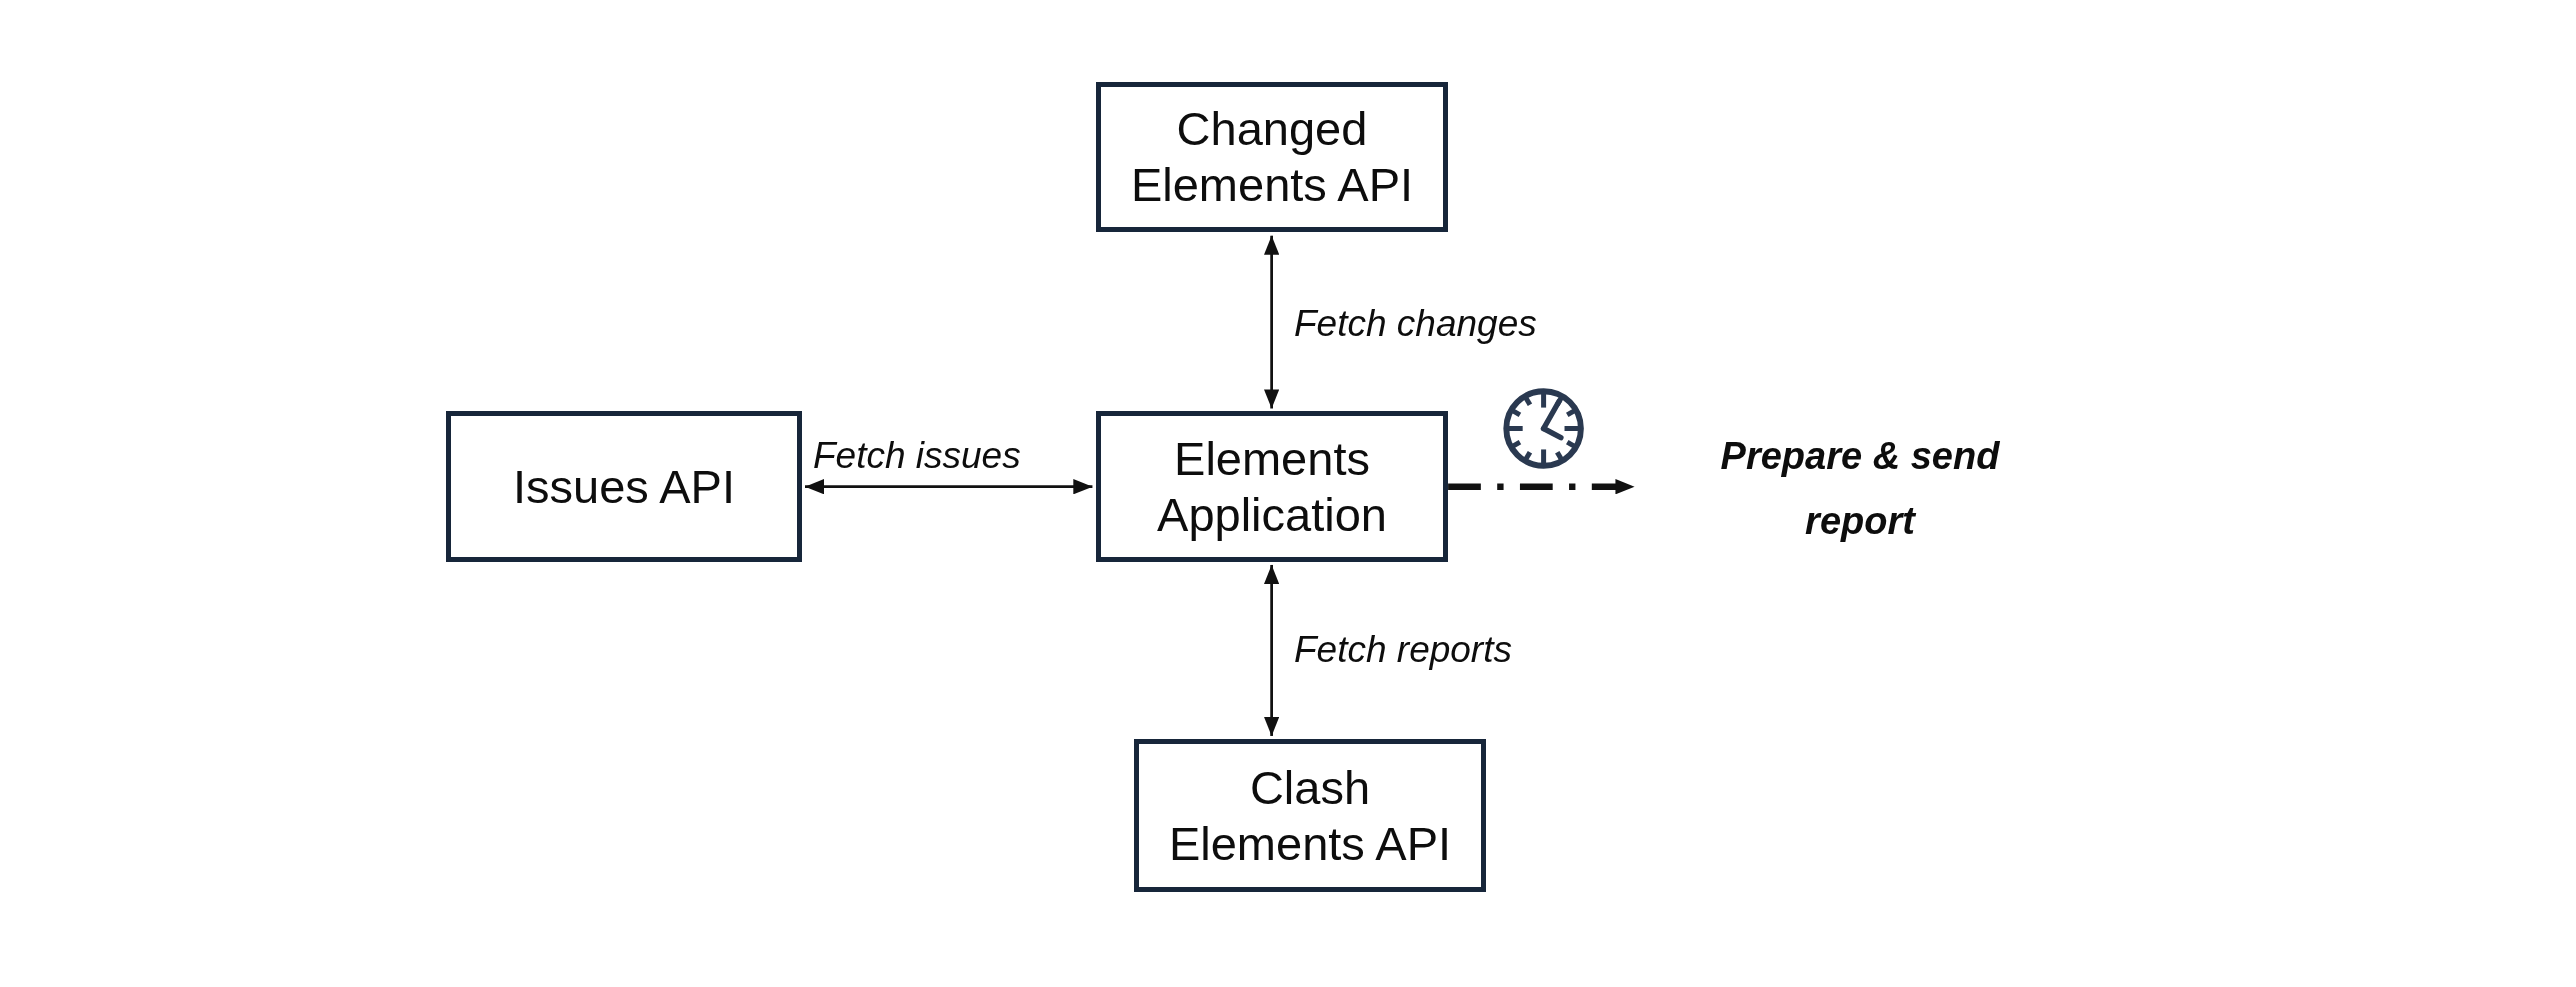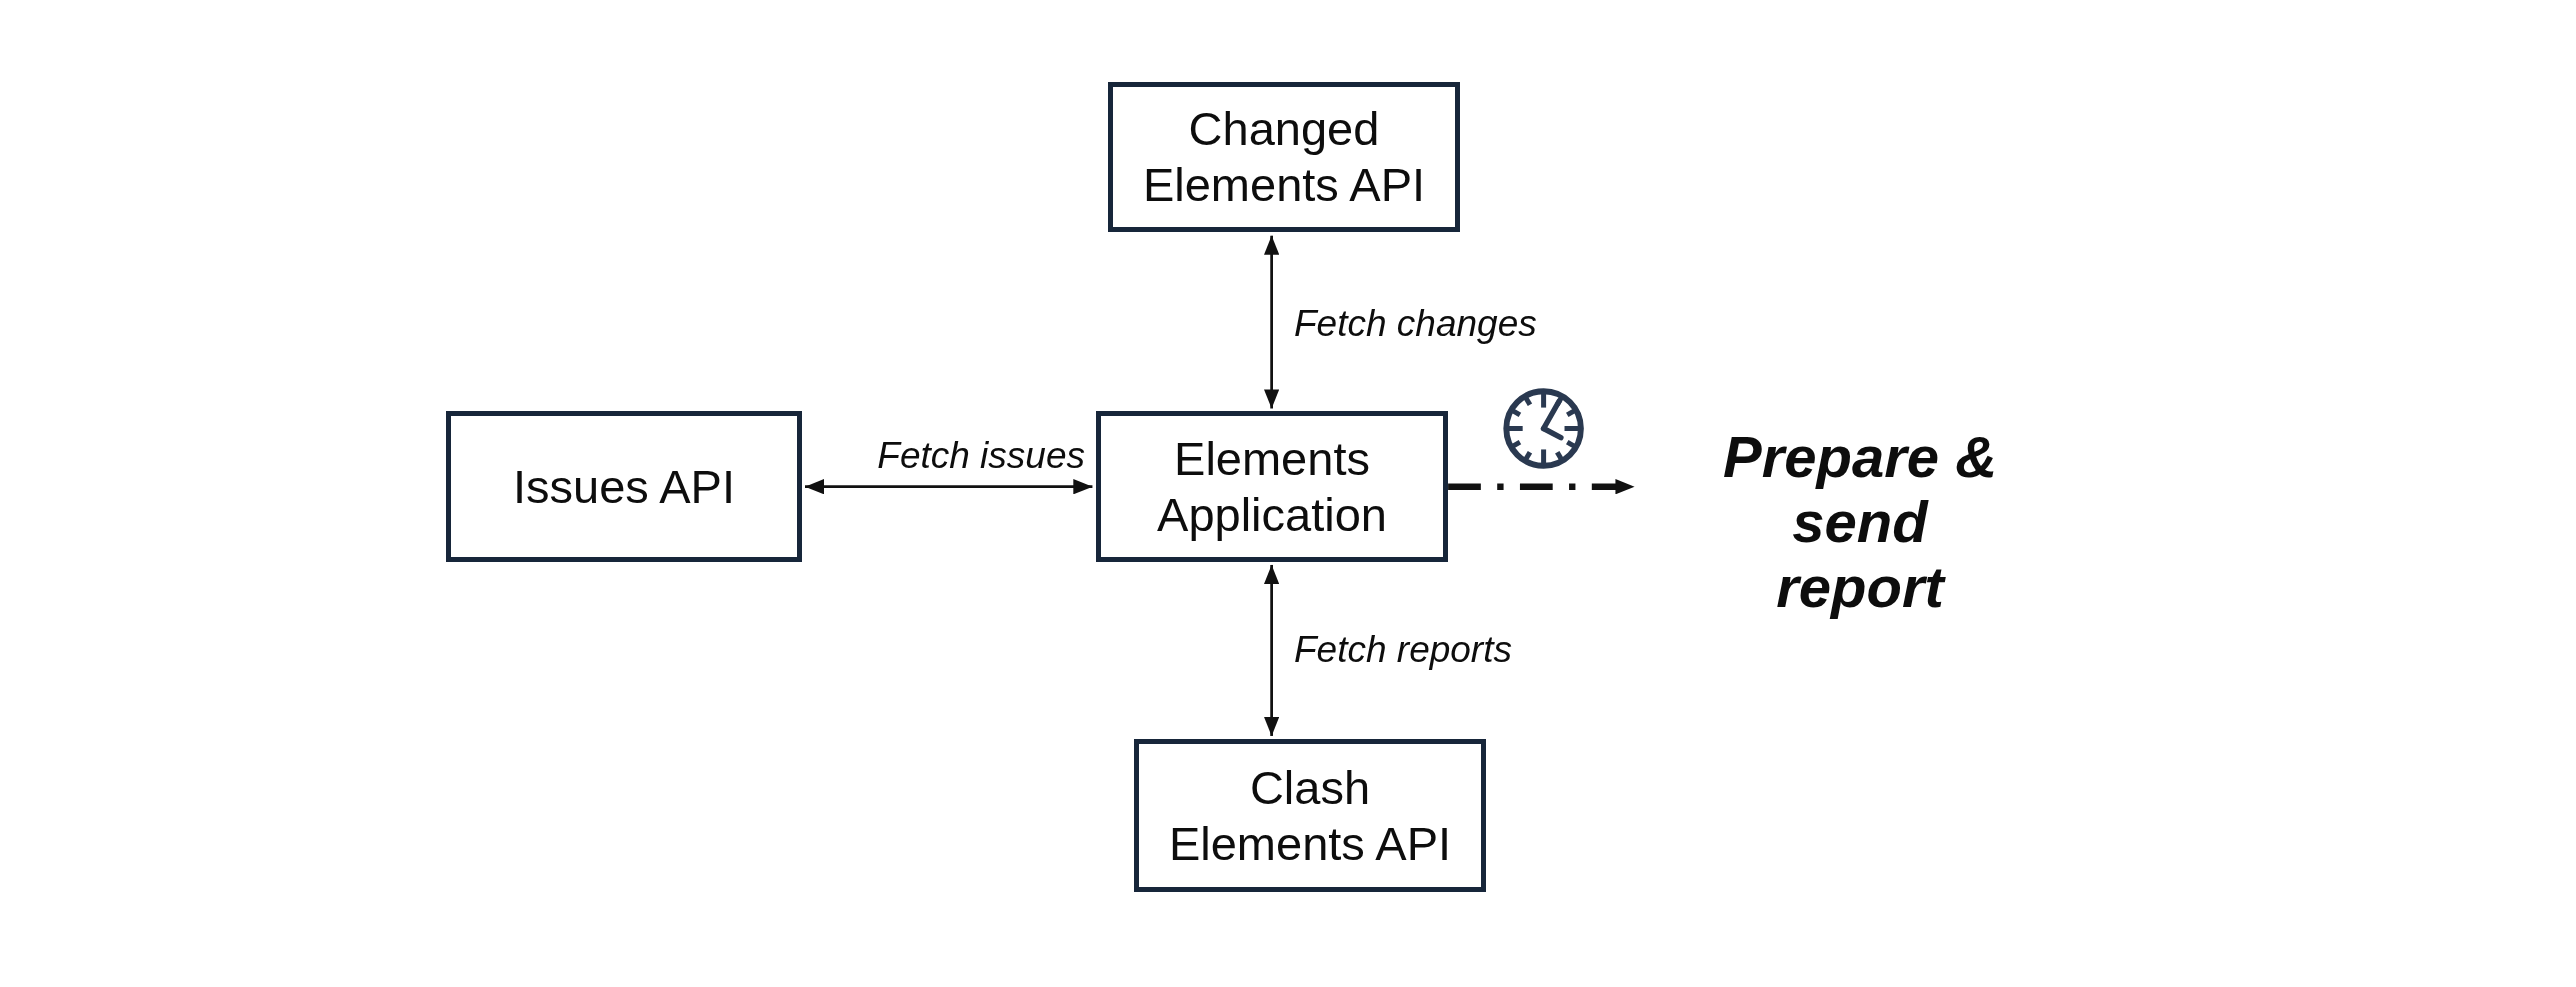--- a/index.html
+++ b/index.html
@@ -7,34 +7,34 @@
        font-family:"Liberation Sans", sans-serif;}
   .canvas{position:absolute;left:0;top:0;width:2576px;height:988px;background:var(--background,#fff);}
   svg.overlay{position:absolute;left:0;top:0;width:2576px;height:988px;}
 
   .node{position:absolute;box-sizing:border-box;background:var(--box-fill,#fff);
         border:5.5px solid var(--box-border,#17263a);
         display:flex;flex-direction:column;align-items:center;justify-content:center;
         color:var(--text,#0d0d0d);font-size:47px;line-height:56px;text-align:center;}
   .node span{display:block;}
 
-  .node-changed{left:1096px;top:82px;width:352px;height:150px;margin-left:12px;}
+  .node-changed{left:1096px;top:82px;width:352px;height:150px;}
   .node-issues{left:446px;top:411px;width:356px;height:151px;justify-content:center;}
   .node-service{left:1096px;top:411px;width:352px;height:151px;}
   .node-clash{left:1134px;top:739px;width:352px;height:153px;}
 
   .edge-label{position:absolute;color:var(--text,#0d0d0d);font-style:italic;
               font-size:37px;line-height:45px;white-space:nowrap;}
   .label-fetch-changes{left:1294px;top:301px;}
-  .label-fetch-issues{left:794px;top:433px;width:291px;text-align:right;}
+  .label-fetch-issues{left:813px;top:433px;width:291px;text-align:left;}
   .label-fetch-reports{left:1294px;top:627px;}
 
   .label-prepare{position:absolute;left:1669px;top:424px;width:382px;text-align:center;
                  color:var(--text,#0d0d0d);font-style:italic;font-weight:600;
-                 font-size:58px;line-height:65px;}
+                 font-size:38px;line-height:65px;}
   .label-prepare span{display:block;}
 
   .arrow-line{stroke:var(--arrow,#111);stroke-width:3;fill:none;}
   .dashdot-line{stroke:var(--arrow,#111);stroke-width:7;fill:none;
                 stroke-dasharray:36 18 7 18;}
   .marker-head{fill:var(--arrow,#111);}
   .clock{stroke:var(--clock,#2a3950);fill:none;}
   .clock-face{stroke-width:6.5;fill:#ffffff;}
   .clock-tick{stroke-width:5.5;}
   .clock-hand{stroke-width:6;stroke-linecap:round;}

